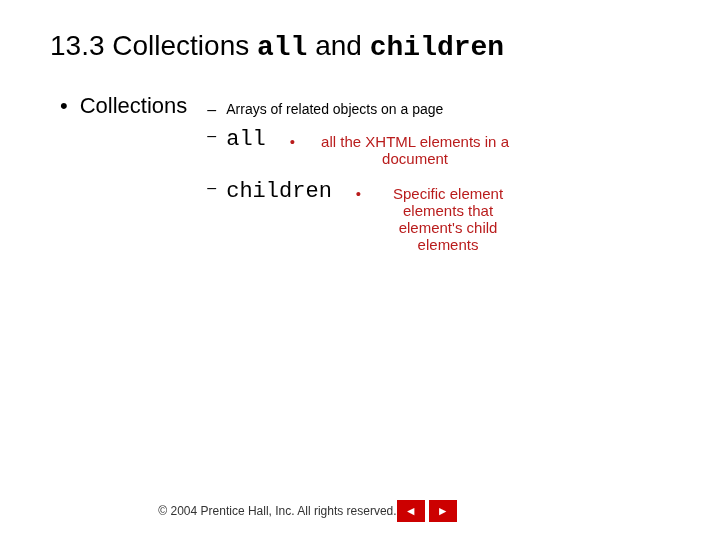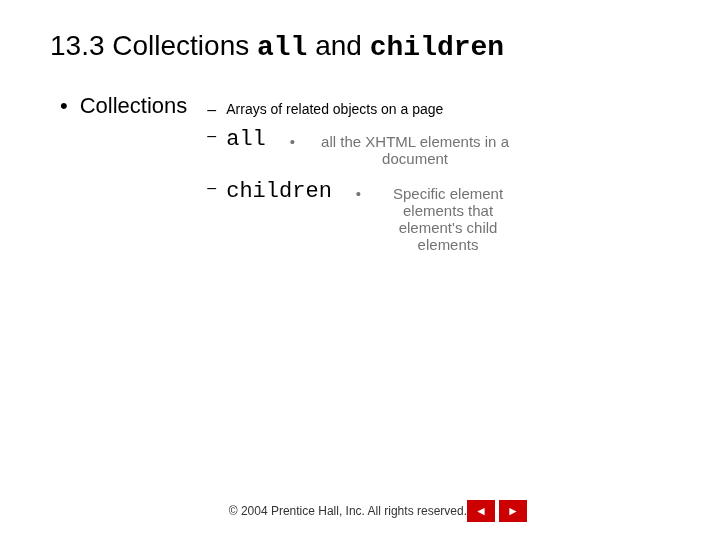--- a/index.html
+++ b/index.html
@@ -88,21 +88,21 @@
     }
 
     .sub-sub-list {
       list-style: none;
       padding-left: 24px;
       margin-top: 6px;
     }
 
     .sub-sub-list > li {
       font-size: 15px;
-      color: #737373;
+      color: #b91c1c;
       display: flex;
       align-items: flex-start;
       margin-bottom: 4px;
     }
 
     .sub-sub-list > li::before {
       content: "•";
       margin-right: 8px;
       flex-shrink: 0;
     }
@@ -112,21 +112,21 @@
       font-size: 22px;
     }
 
     .footer {
       position: absolute;
       bottom: 18px;
       left: 50px;
       right: 50px;
       display: flex;
       align-items: center;
-      justify-content: flex-end;
+      justify-content: center;
       margin-left: 38px;
     }
 
     .footer-text {
       font-size: 12px;
       color: #333333;
     }
 
     .footer-nav {
       display: flex;

